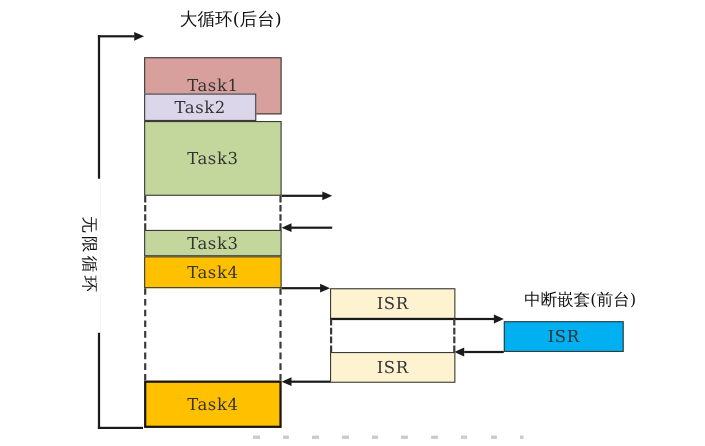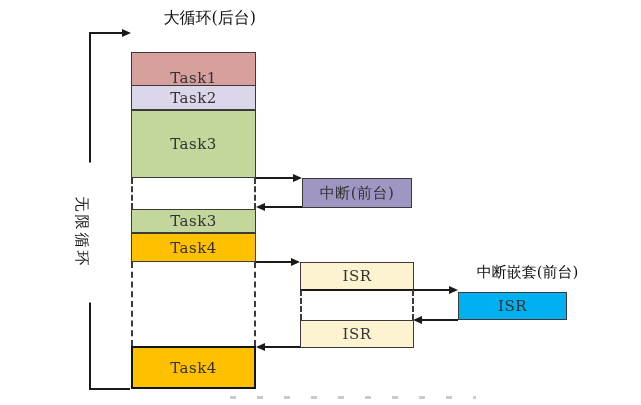--- a/index.html
+++ b/index.html
@@ -39,21 +39,21 @@
 
   <div class="vline" style="left:89px;top:32px;height:358px;"></div>
   <div class="hline" style="left:89px;top:32px;width:33px;"></div>
   <div class="head-r" style="left:122px;top:29px;"></div>
   <div class="hline" style="left:89px;top:388px;width:41px;"></div>
   <div class="loop-label">无限循环</div>
 
   <div class="box" style="left: 131px; top: 32px; width: 125px; height: 52px; background: rgb(216, 160, 156); margin-top: 20px;">
     <span>Task1</span>
   </div>
-  <div class="box" style="left: 131px; top: 85px; width: 125px; height: 25px; background: rgb(219, 214, 233);">
+  <div class="box" style="left: 131px; top: 85px; width: 102px; height: 25px; background: rgb(219, 214, 233);">
     <span>Task2</span>
   </div>
   <div class="box" style="left: 131px; top: 110px; width: 125px; height: 68px; background: rgb(195, 214, 155);">
     <span>Task3</span>
   </div>
 
   <div class="dashv" style="left:131px;top:178px;height:31px;"></div>
   <div class="dashv" style="left:254px;top:178px;height:31px;"></div>
 
   <div class="box" style="left: 131px; top: 209px; width: 125px; height: 24px; background: rgb(195, 214, 155);">
@@ -65,23 +65,20 @@
 
   <div class="dashv" style="left:131px;top:262px;height:84px;"></div>
   <div class="dashv" style="left:254px;top:262px;height:84px;"></div>
 
   <div class="box thickbox" style="left: 131px; top: 346px; width: 125px; height: 43px; background: rgb(255, 192, 0);">
     <span>Task4</span>
   </div>
 
   <div class="hline" style="left:256px;top:177px;width:38px;"></div>
   <div class="head-r" style="left:293px;top:174px;"></div>
-  <div class="box" style="left: 302px; top: 178px; width: 110px; height: 30px; background: rgb(160, 150, 196);">
-    <span>中断(前台)</span>
-  </div>
   <div class="hline" style="left:264px;top:206px;width:38px;"></div>
   <div class="head-l" style="left:256px;top:203px;"></div>
 
   <div class="hline" style="left:256px;top:261px;width:36px;"></div>
   <div class="head-r" style="left:291px;top:258px;"></div>
   <div class="box" style="left: 300px; top: 262px; width: 114px; height: 28px; background: rgb(253, 243, 208);">
     <span>ISR</span>
   </div>
 
   <div class="hline" style="left:300px;top:289px;width:150px;"></div>

